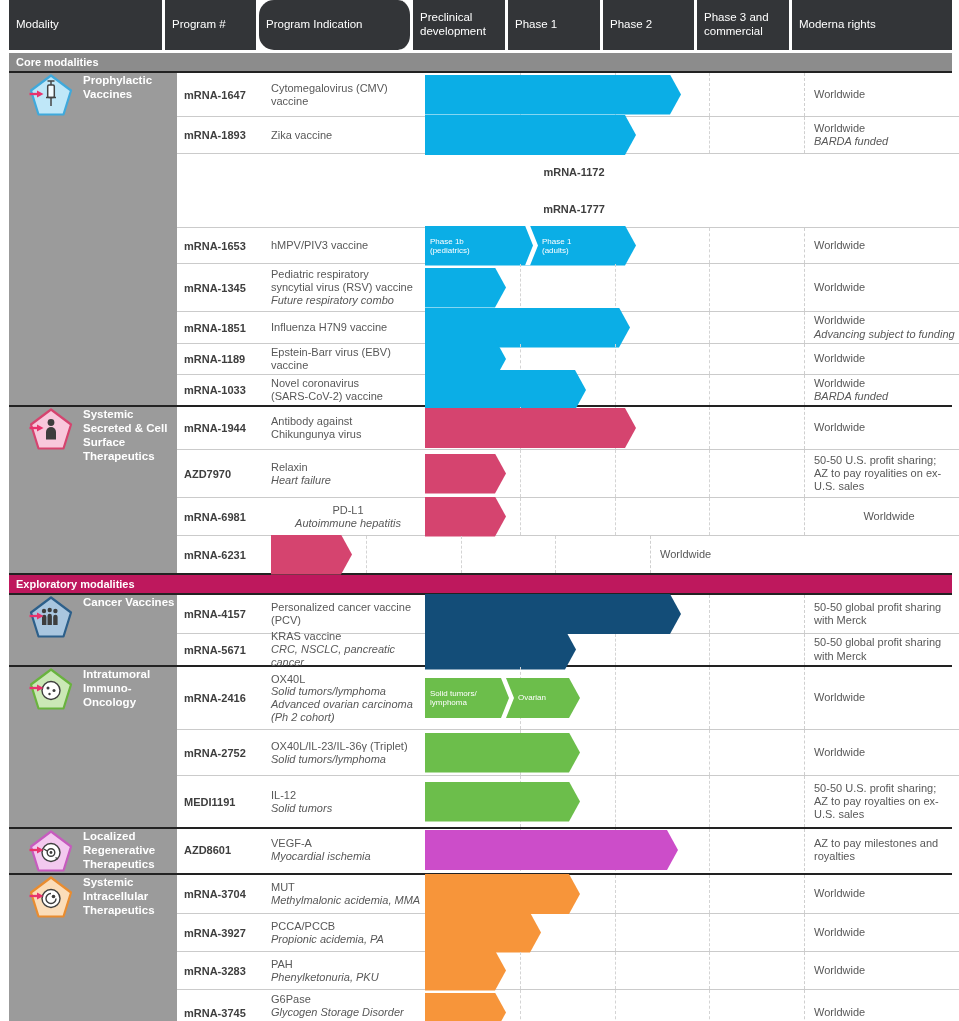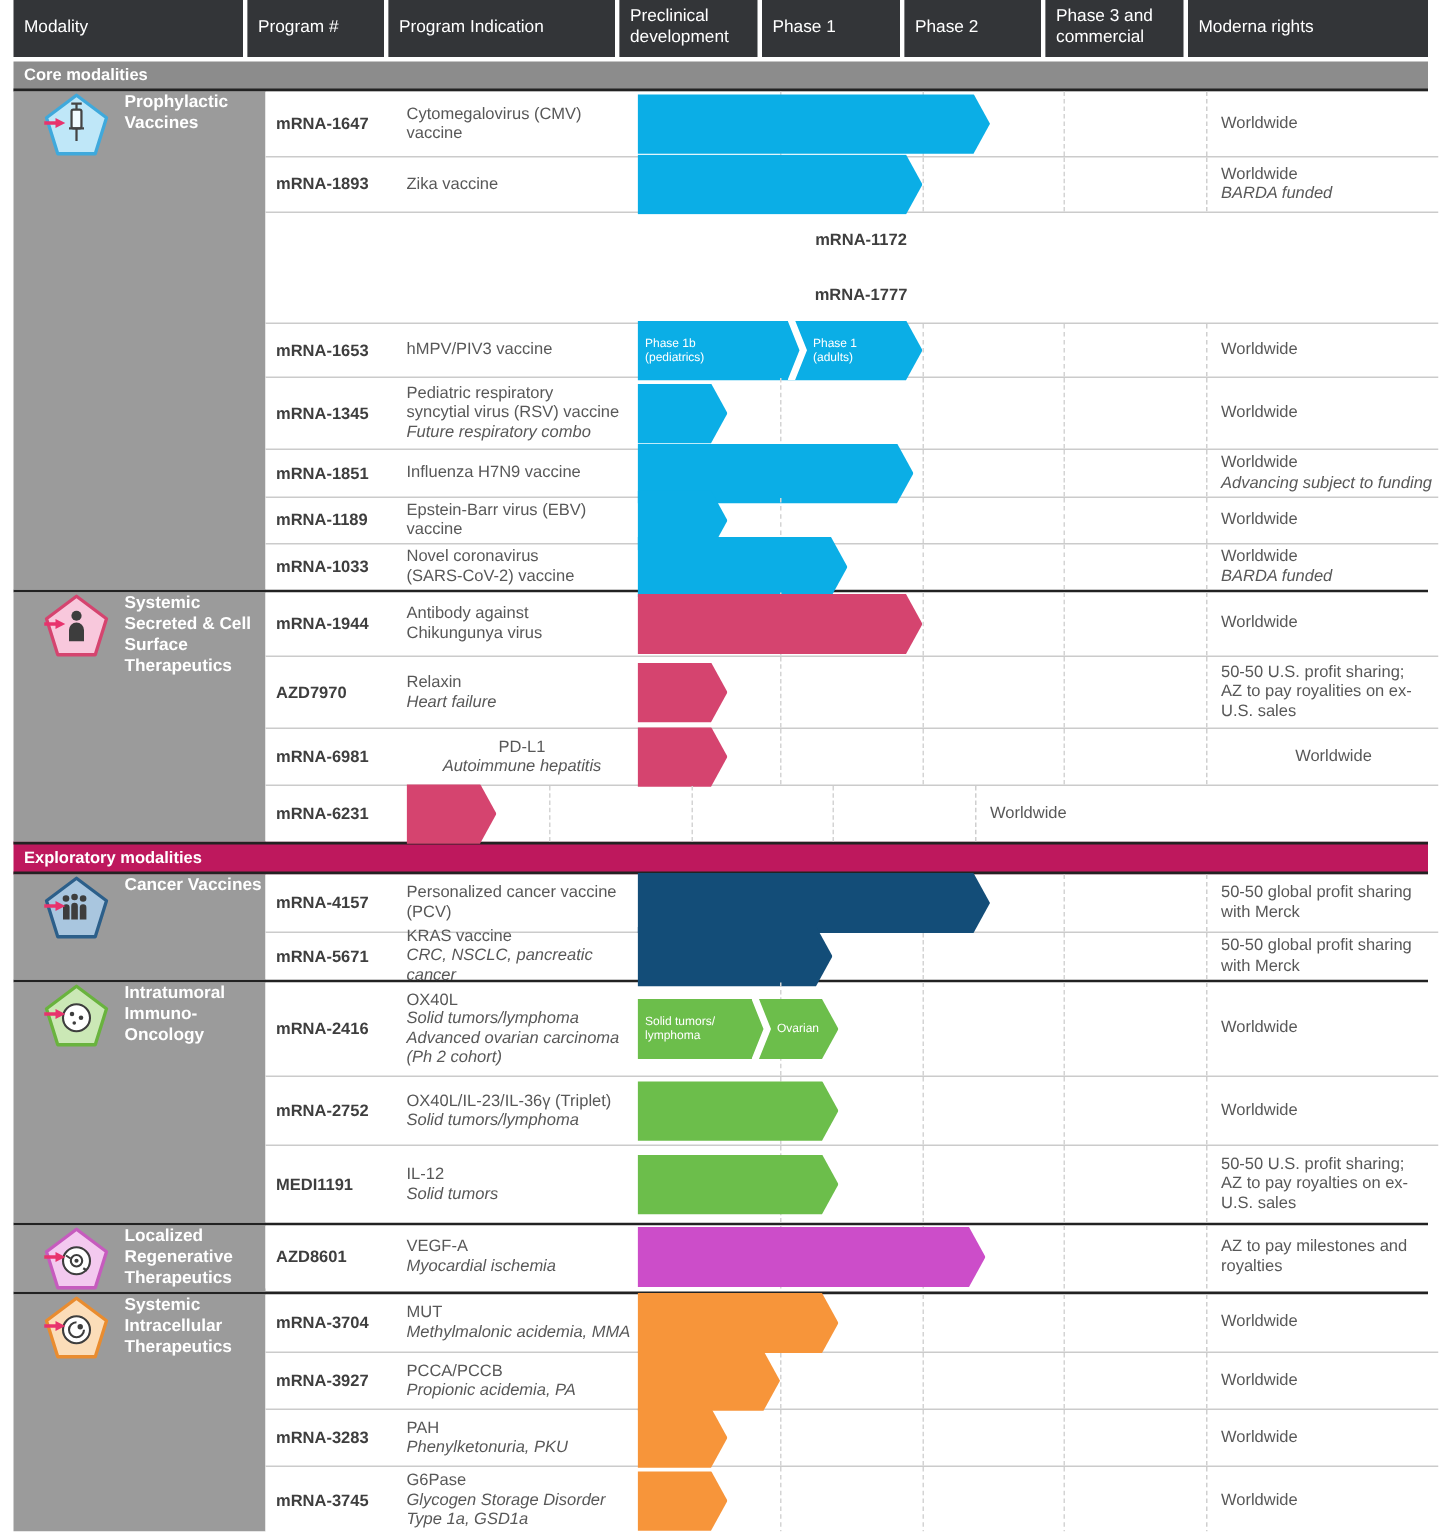--- a/index.html
+++ b/index.html
@@ -1,18 +1,18 @@
 <!DOCTYPE html>
 <html><head>
 <meta charset="utf-8">
 <style>
   html,body{margin:0;padding:0;background:#fff;}
   .page{width:959px;height:1021px;box-sizing:border-box;padding:0 7px 0 9px;background:#fff;
         font-family:"Liberation Sans",sans-serif;overflow:hidden;}
-  .hdr{display:flex;height:38px;}
+  .hdr{display:flex;height:50px;}
   .hcell{background:#333538;color:#fff;font-size:11.5px;display:flex;align-items:center;
          padding:2px 7px;box-sizing:border-box;border-right:3px solid #fff;line-height:1.18;flex:none;}
   .hcell:last-child{border-right:none;}
   .section-bar{height:18px;background:#8C8C8C;color:#fff;font-weight:bold;font-size:11px;
                line-height:18px;padding-left:7px;border-bottom:2px solid #222;}
   .section-bar.first{margin-top:3px;}
   .section-bar.later{border-top:2px solid #222;}
   .group{display:flex;}
   .group{border-top:0;}
   .group + .group{border-top:2px solid #222;}
@@ -29,35 +29,35 @@
   .icell{width:154px;flex:none;display:flex;flex-direction:column;justify-content:center;
          font-size:11px;color:#585858;line-height:1.16;box-sizing:border-box;}
   .ccell{width:379px;flex:none;position:relative;}
   .rcell{width:160px;flex:none;border-left:1px dashed #CFCFCF;display:flex;flex-direction:column;
          justify-content:center;padding-left:9px;font-size:11px;color:#585858;line-height:1.2;box-sizing:border-box;}
   .vline{position:absolute;top:0;bottom:0;width:0;border-left:1px dashed #D4D4D4;}
   .subcol{width:100%;display:flex;flex-direction:column;}
   .subhalf{flex:1;display:flex;align-items:center;}
   .subhalf.col{flex-direction:column;align-items:flex-start;justify-content:center;}
   .bar{position:absolute;left:0;top:50%;transform:translateY(-50%);height:40px;
-       clip-path:polygon(0 0,calc(100% - 11px) 0,100% 50%,calc(100% - 11px) 100%,0 100%);}
+       clip-path:polygon(0 0,calc(100% - 11px) 0,100% 50%,calc(100% - 11px) 100%,0 100%);padding-left:21px;}
   .chev{position:absolute;top:0;height:100%;width:16px;background:#fff;
         clip-path:polygon(0 0,5px 0,13px 50%,5px 100%,0 100%,8px 50%);}
   .seglabel{position:absolute;top:50%;transform:translateY(-50%);font-size:8px;color:#fff;
             line-height:1.18;white-space:nowrap;}
   .it{font-style:italic;}
 </style>
 </head>
 <body>
 
 <div class="page">
   <div class="hdr" id="hdr">
       <div class="hcell" style="width: 156px;">Modality</div>
       <div class="hcell" style="width: 94px;">Program #</div>
-      <div class="hcell" style="width: 154px;">Program Indication</div>
+      <div class="hcell" style="width: 154px; border-radius: 15px;">Program Indication</div>
       <div class="hcell" style="width: 95px;">Preclinical development</div>
       <div class="hcell" style="width: 95px;">Phase 1</div>
       <div class="hcell" style="width: 94px;">Phase 2</div>
       <div class="hcell" style="width: 95px;">Phase 3 and commercial</div>
       <div class="hcell" style="width: 160px;">Moderna rights</div>
     </div>
   <div id="table-body">
       <div class="section-bar first" style="background: rgb(140, 140, 140);">Core modalities</div>
       <div class="group">
         <div class="mod-cell" style="background: rgb(155, 155, 155);">

